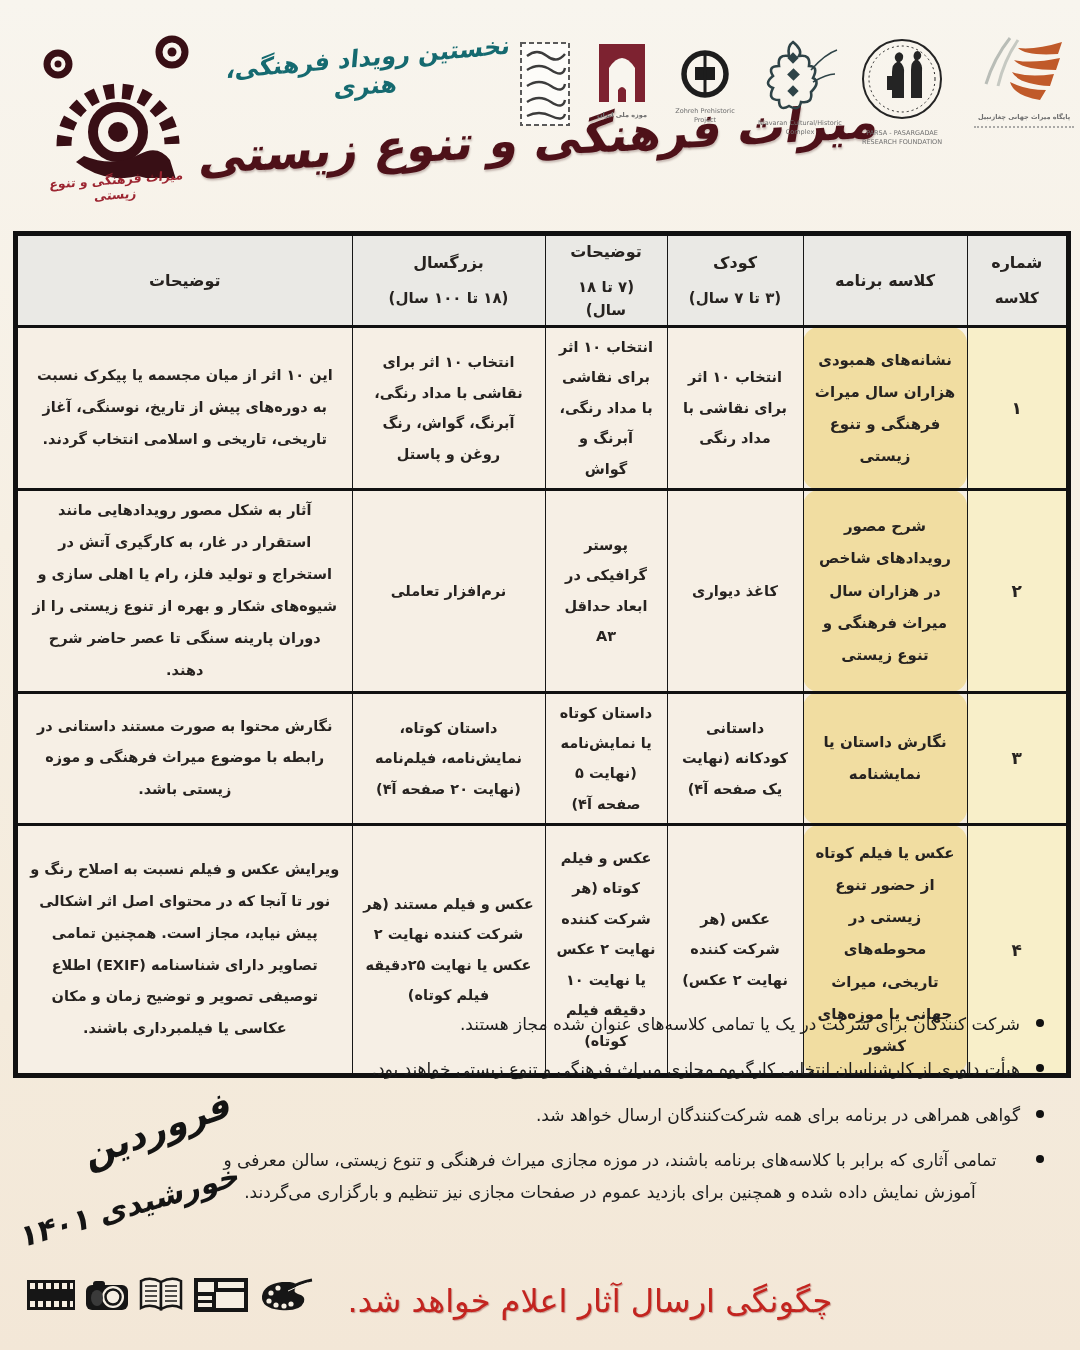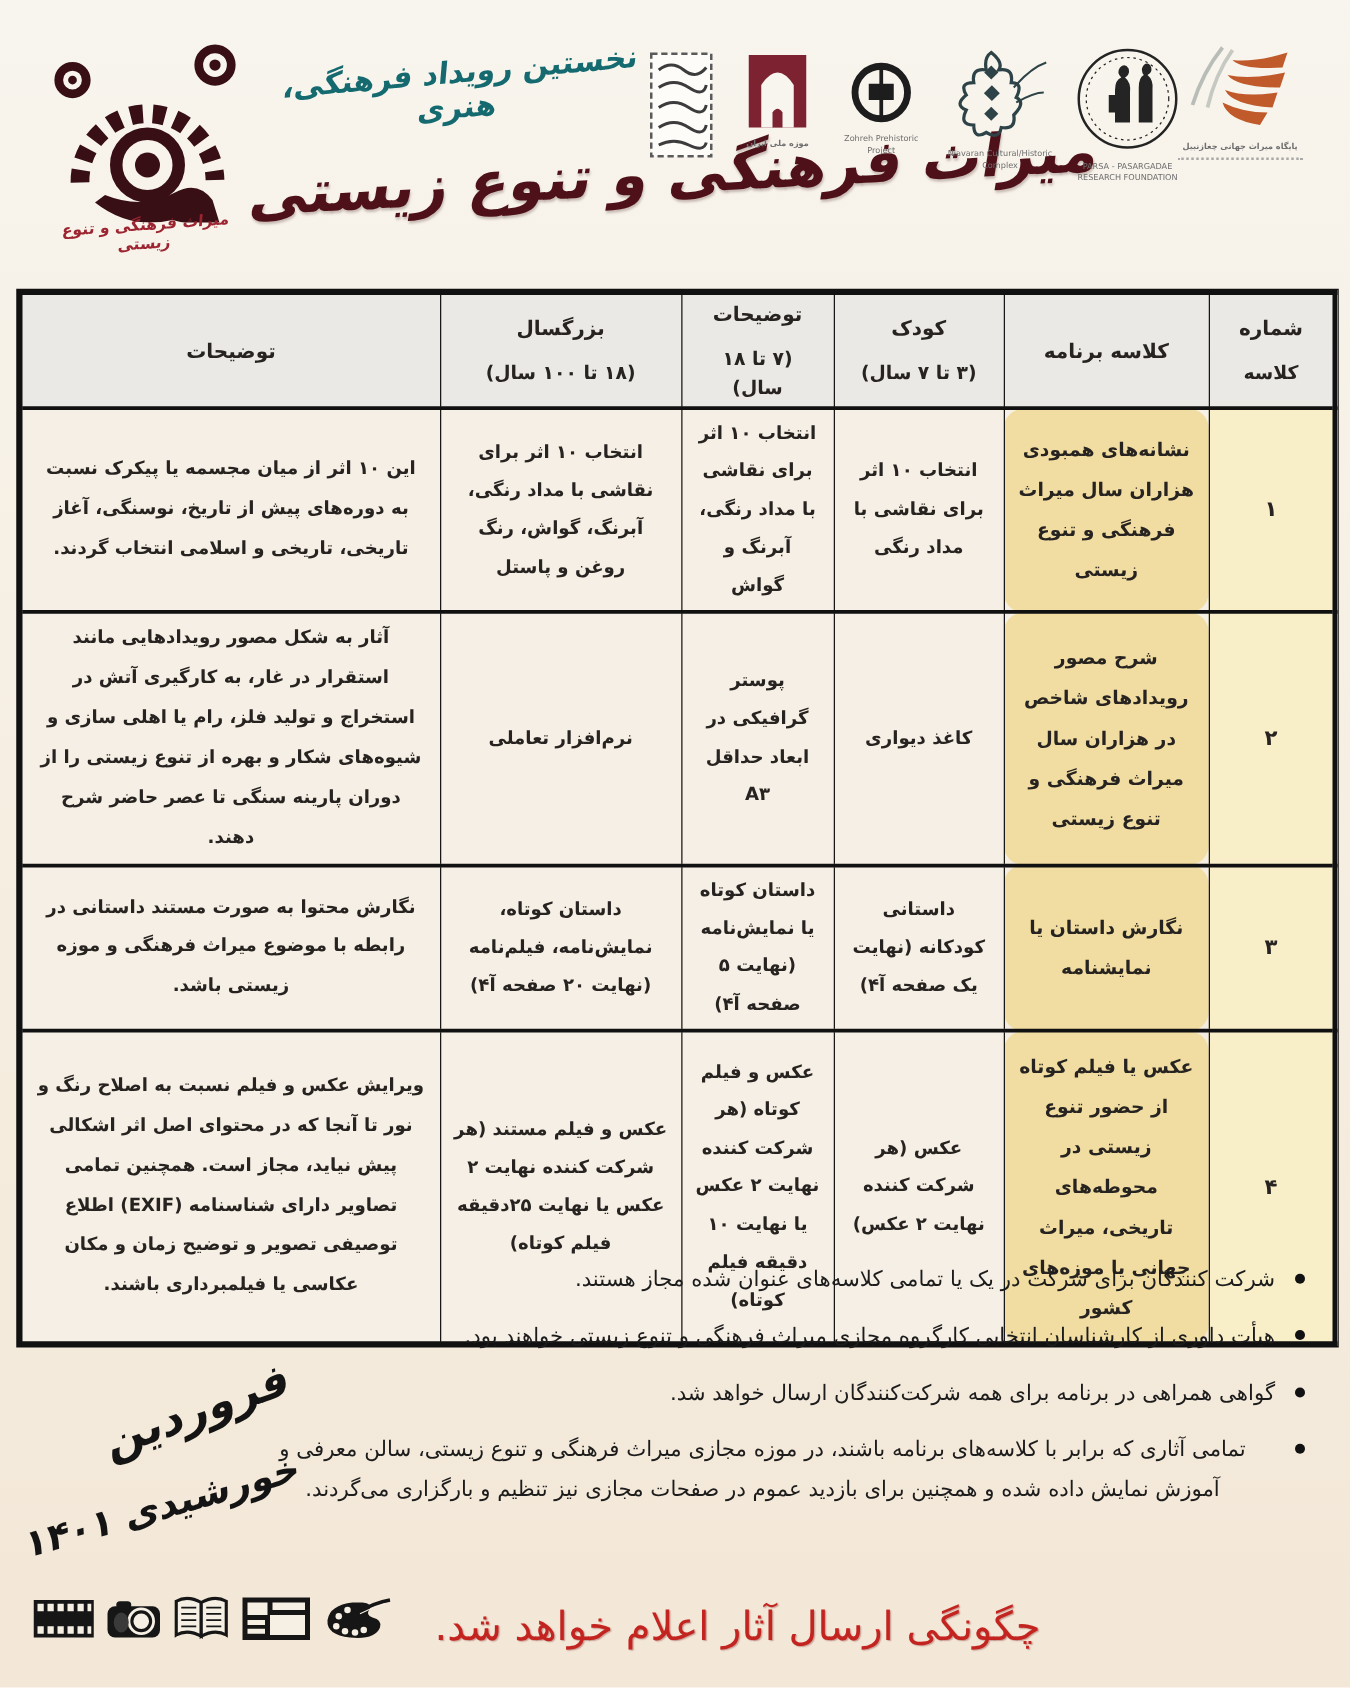--- a/index.html
+++ b/index.html
@@ -145,21 +145,21 @@
       <svg width="86" height="86" viewBox="0 0 86 86">
         <circle cx="43" cy="43" r="39" fill="none" stroke="#242424" stroke-width="2"></circle>
         <circle cx="43" cy="43" r="33" fill="none" stroke="#242424" stroke-width="1" stroke-dasharray="2 3"></circle>
         <path d="M33 62 L33 36 Q33 28 38 26 Q34 22 37 18 Q41 14 44 19 Q45 24 41 26 Q46 30 45 38 L45 62 Z" fill="#242424"></path>
         <path d="M52 62 L52 34 Q52 26 56 24 Q53 20 56 16 Q60 13 62 18 Q63 22 59 24 Q64 28 63 36 L63 62 Z" fill="#242424"></path>
         <rect x="28" y="40" width="10" height="14" fill="#242424"></rect>
       </svg>
       <span class="cap">PARSA - PASARGADAE RESEARCH FOUNDATION</span>
     </div>
 
-    <div class="partner" style="left:428px;top:0;width:112px;">
+    <div class="partner" style="left:460px;top:0;width:112px;">
       <svg width="100" height="74" viewBox="0 0 100 74">
         <path d="M36 6 Q20 26 12 52" fill="none" stroke="#b9bdb7" stroke-width="3"></path>
         <path d="M44 8 Q30 28 24 54" fill="none" stroke="#c6c9c2" stroke-width="3"></path>
         <path d="M88 10 Q62 18 44 16 Q52 24 84 22 Z" fill="#c05a2a"></path>
         <path d="M86 26 Q58 32 40 28 Q48 38 82 38 Z" fill="#c05a2a"></path>
         <path d="M80 42 Q54 46 38 40 Q44 52 76 54 Z" fill="#c05a2a"></path>
         <path d="M72 58 Q52 58 36 50 Q40 64 66 68 Z" fill="#c05a2a"></path>
       </svg>
       <span class="cap cap-fa">پایگاه میراث جهانی چغازنبیل</span>
       <div class="squig"></div>

